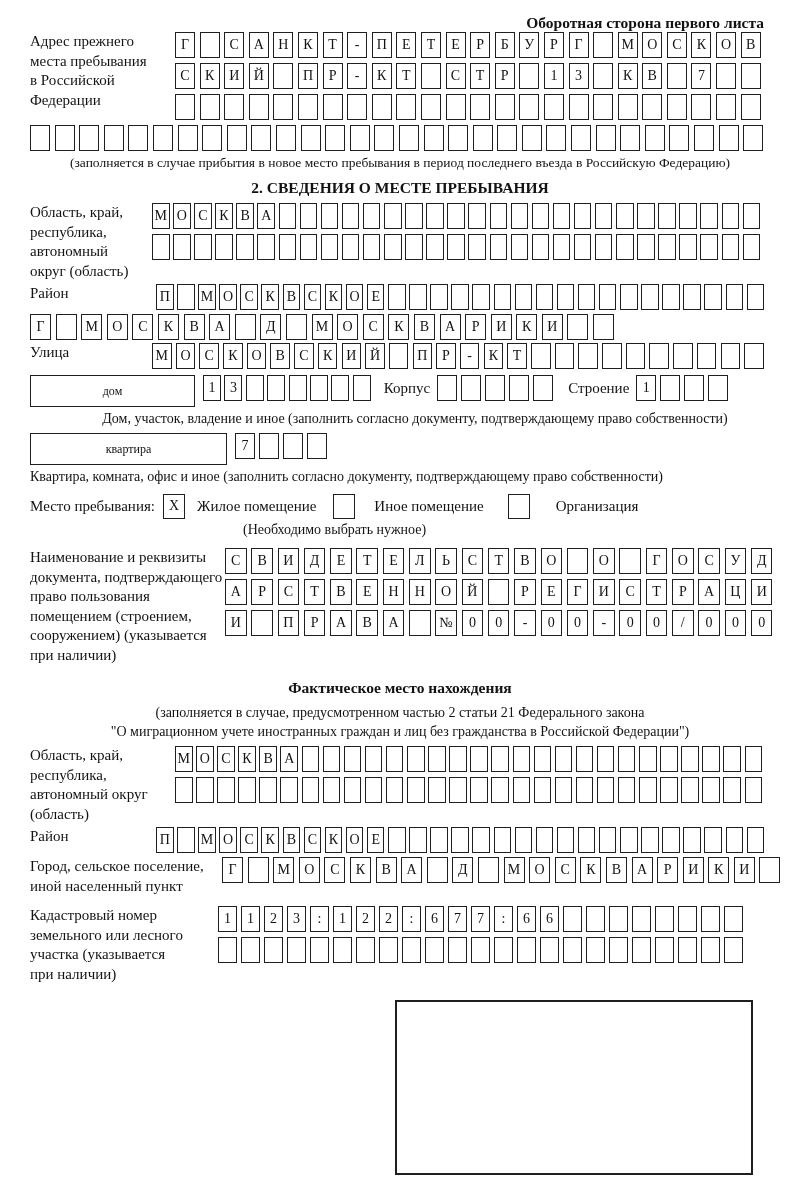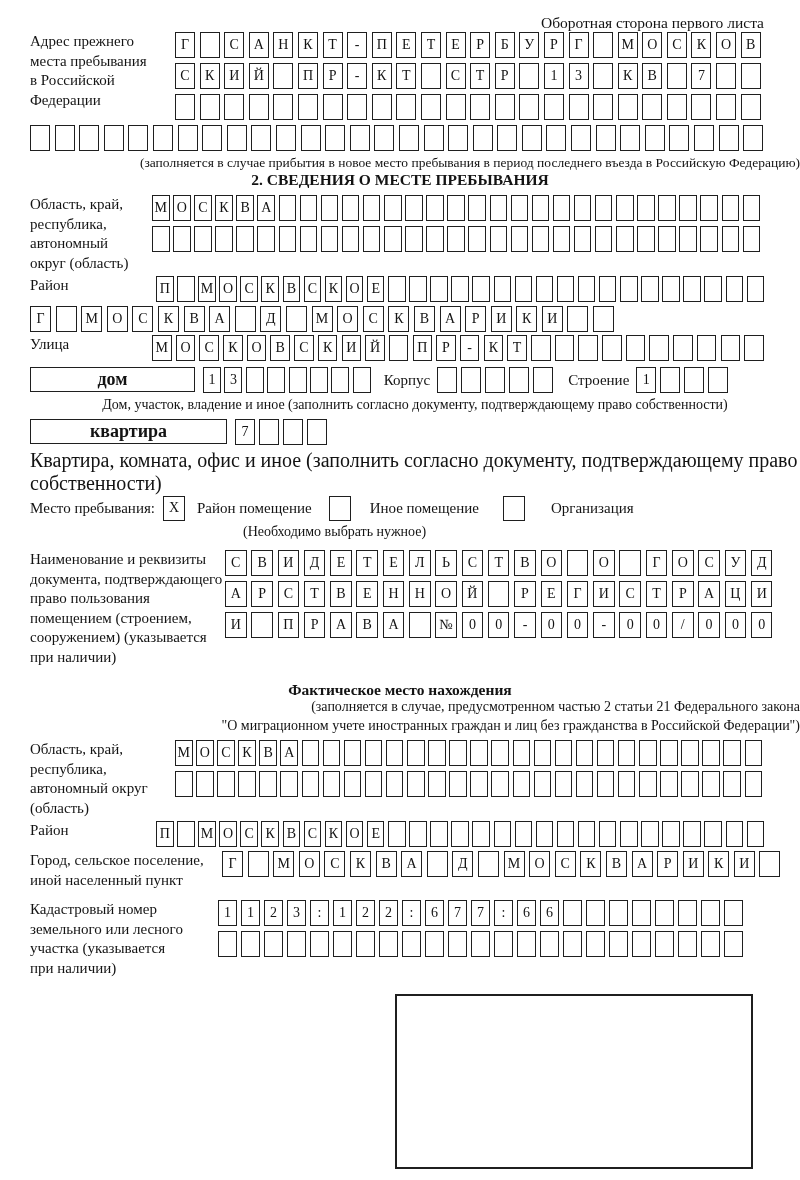--- a/index.html
+++ b/index.html
@@ -3,21 +3,21 @@
 <meta charset="utf-8">
 <style>
   html,body{margin:0;padding:0;}
   body{
     width:800px;height:1180px;overflow:hidden;
     background:#ffffff;color:#131313;
     font-family:"Liberation Serif", serif;
   }
   .page{width:800px;height:1180px;position:relative;box-sizing:border-box;}
   .hdr{
-    text-align:right;padding:14px 36px 0 0;font-size:15.5px;
+    text-align:right;padding:14px 36px 0 0;font-size:15.5px;font-weight:bold;
   }
   .frow{
     display:flex;align-items:flex-start;
     padding-left:30px;padding-right:26px;box-sizing:border-box;
   }
   .label{
     font-size:15px;line-height:1.3;white-space:pre-line;flex:none;
   }
   .gstack .grid{margin-bottom:5px;}
   .grid{display:flex;flex:none;}
@@ -31,39 +31,38 @@
   .gp{gap:4.6px}.gp .cell{width:20px}
   .ga{gap:3.6px}.ga .cell{width:17.5px}
   .gu{gap:4.2px}.gu .cell{width:19.5px}
   .gc{gap:4.6px}.gc .cell{width:21px}
   .gd{gap:4.8px}.gd .cell{width:21.5px}
   .gk{gap:4px}.gk .cell{width:19px}
   .gdom{gap:3.4px}.gdom .cell{width:18px}
   .gsm{gap:4px}.gsm .cell{width:20px}
   .wbox{
     box-sizing:border-box;flex:none;
-    height:25px;border:1.8px solid #1f1f1f;
+    height:32px;border:1.8px solid #1f1f1f;
     display:flex;align-items:center;justify-content:center;
-    font-size:18px;
-    font-weight:bold;
+    font-size:12px;
   }
   .inl{font-size:15px;line-height:26px;flex:none;}
-  .note{font-size:13.5px;text-align:right;}
+  .note{font-size:13.5px;text-align:center;}
   .title{font-size:15.5px;font-weight:bold;text-align:center;}
   .chk{
     box-sizing:border-box;flex:none;width:22px;height:25px;
     border:1.8px solid #1f1f1f;display:flex;align-items:center;justify-content:center;
     font-size:14px;
   }
   .stamp-box{
     box-sizing:border-box;margin-left:395px;width:358px;height:175px;
     border:2px solid #1f1f1f;background:#fff;
   }
   .mt2{margin-top:3px}.mt4{margin-top:4px}.mt6{margin-top:6px}
-  .mt8{}.mt10{margin-top:10px}.mt14{margin-top:14px}
+  .mt8{margin-top:8px}.mt10{margin-top:10px}.mt14{margin-top:14px}
   .mt16{margin-top:16px}.mt22{}
 </style>
 </head>
 <body>
 
 <div class="page">
 
   <div class="hdr">Оборотная сторона первого листа</div>
 
   <div class="frow mt22">
@@ -388,26 +387,26 @@
 
   <div class="frow mt6">
     <div class="wbox" style="width:197px">квартира</div>
     <div class="grid gsm" style="margin-left:8px">
         <span class="cell">7</span>
         <span class="cell"></span>
         <span class="cell"></span>
         <span class="cell"></span>
       </div>
   </div>
-  <div class="note mt4" style="text-align:left;padding-left:30px;font-size:20px">Квартира, комната, офис и иное (заполнить согласно документу, подтверждающему право собственности)</div>
+  <div class="note mt4" style="text-align:left;padding-left:30px;font-size:14px">Квартира, комната, офис и иное (заполнить согласно документу, подтверждающему право собственности)</div>
 
   <div class="frow mt8" style="align-items:center">
     <span class="inl">Место пребывания:</span>
     <div class="chk" style="margin-left:8px">X</div>
-    <span class="inl" style="margin-left:12px">Район помещение</span>
+    <span class="inl" style="margin-left:12px">Жилое помещение</span>
     <div class="chk" style="margin-left:17px"></div>
     <span class="inl" style="margin-left:19px">Иное помещение</span>
     <div class="chk" style="margin-left:24px"></div>
     <span class="inl" style="margin-left:26px">Организация</span>
   </div>
   <div class="note mt2" style="text-align:left;margin-left:243px;font-size:14px">(Необходимо выбрать нужное)</div>
 
   <div class="frow mt10">
     <div class="label" style="width:195px">Наименование и реквизиты
 документа, подтверждающего

